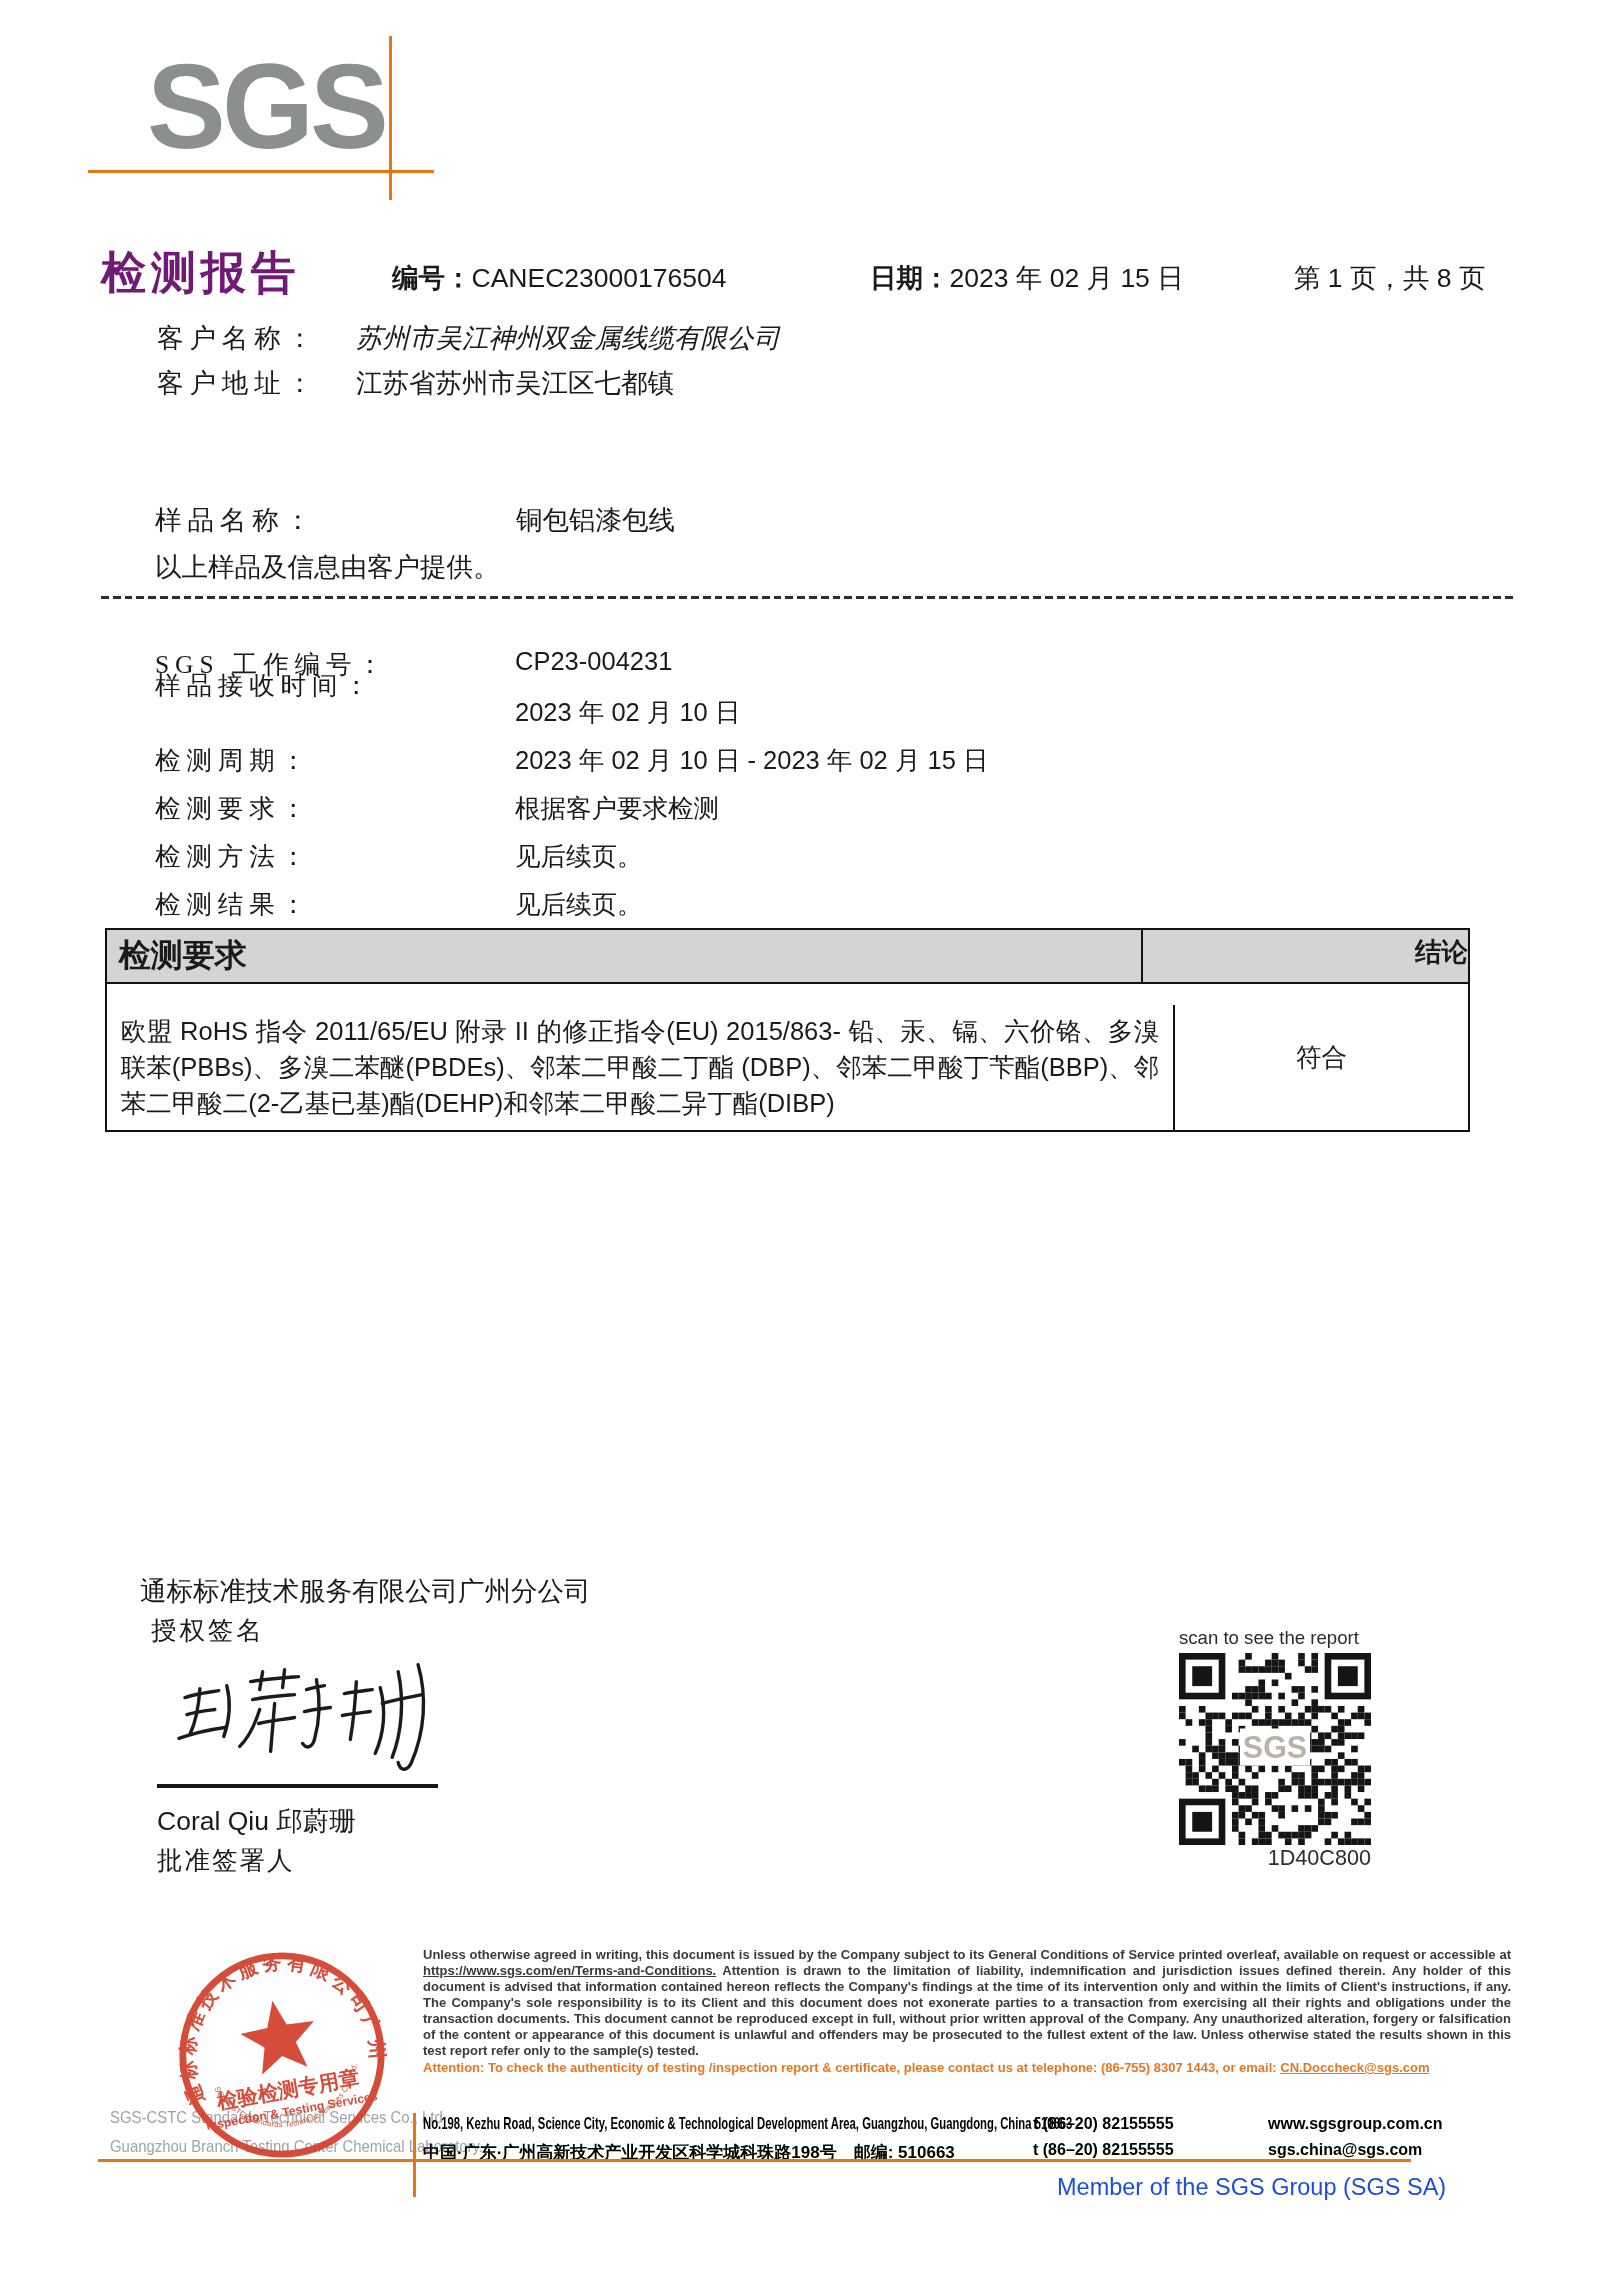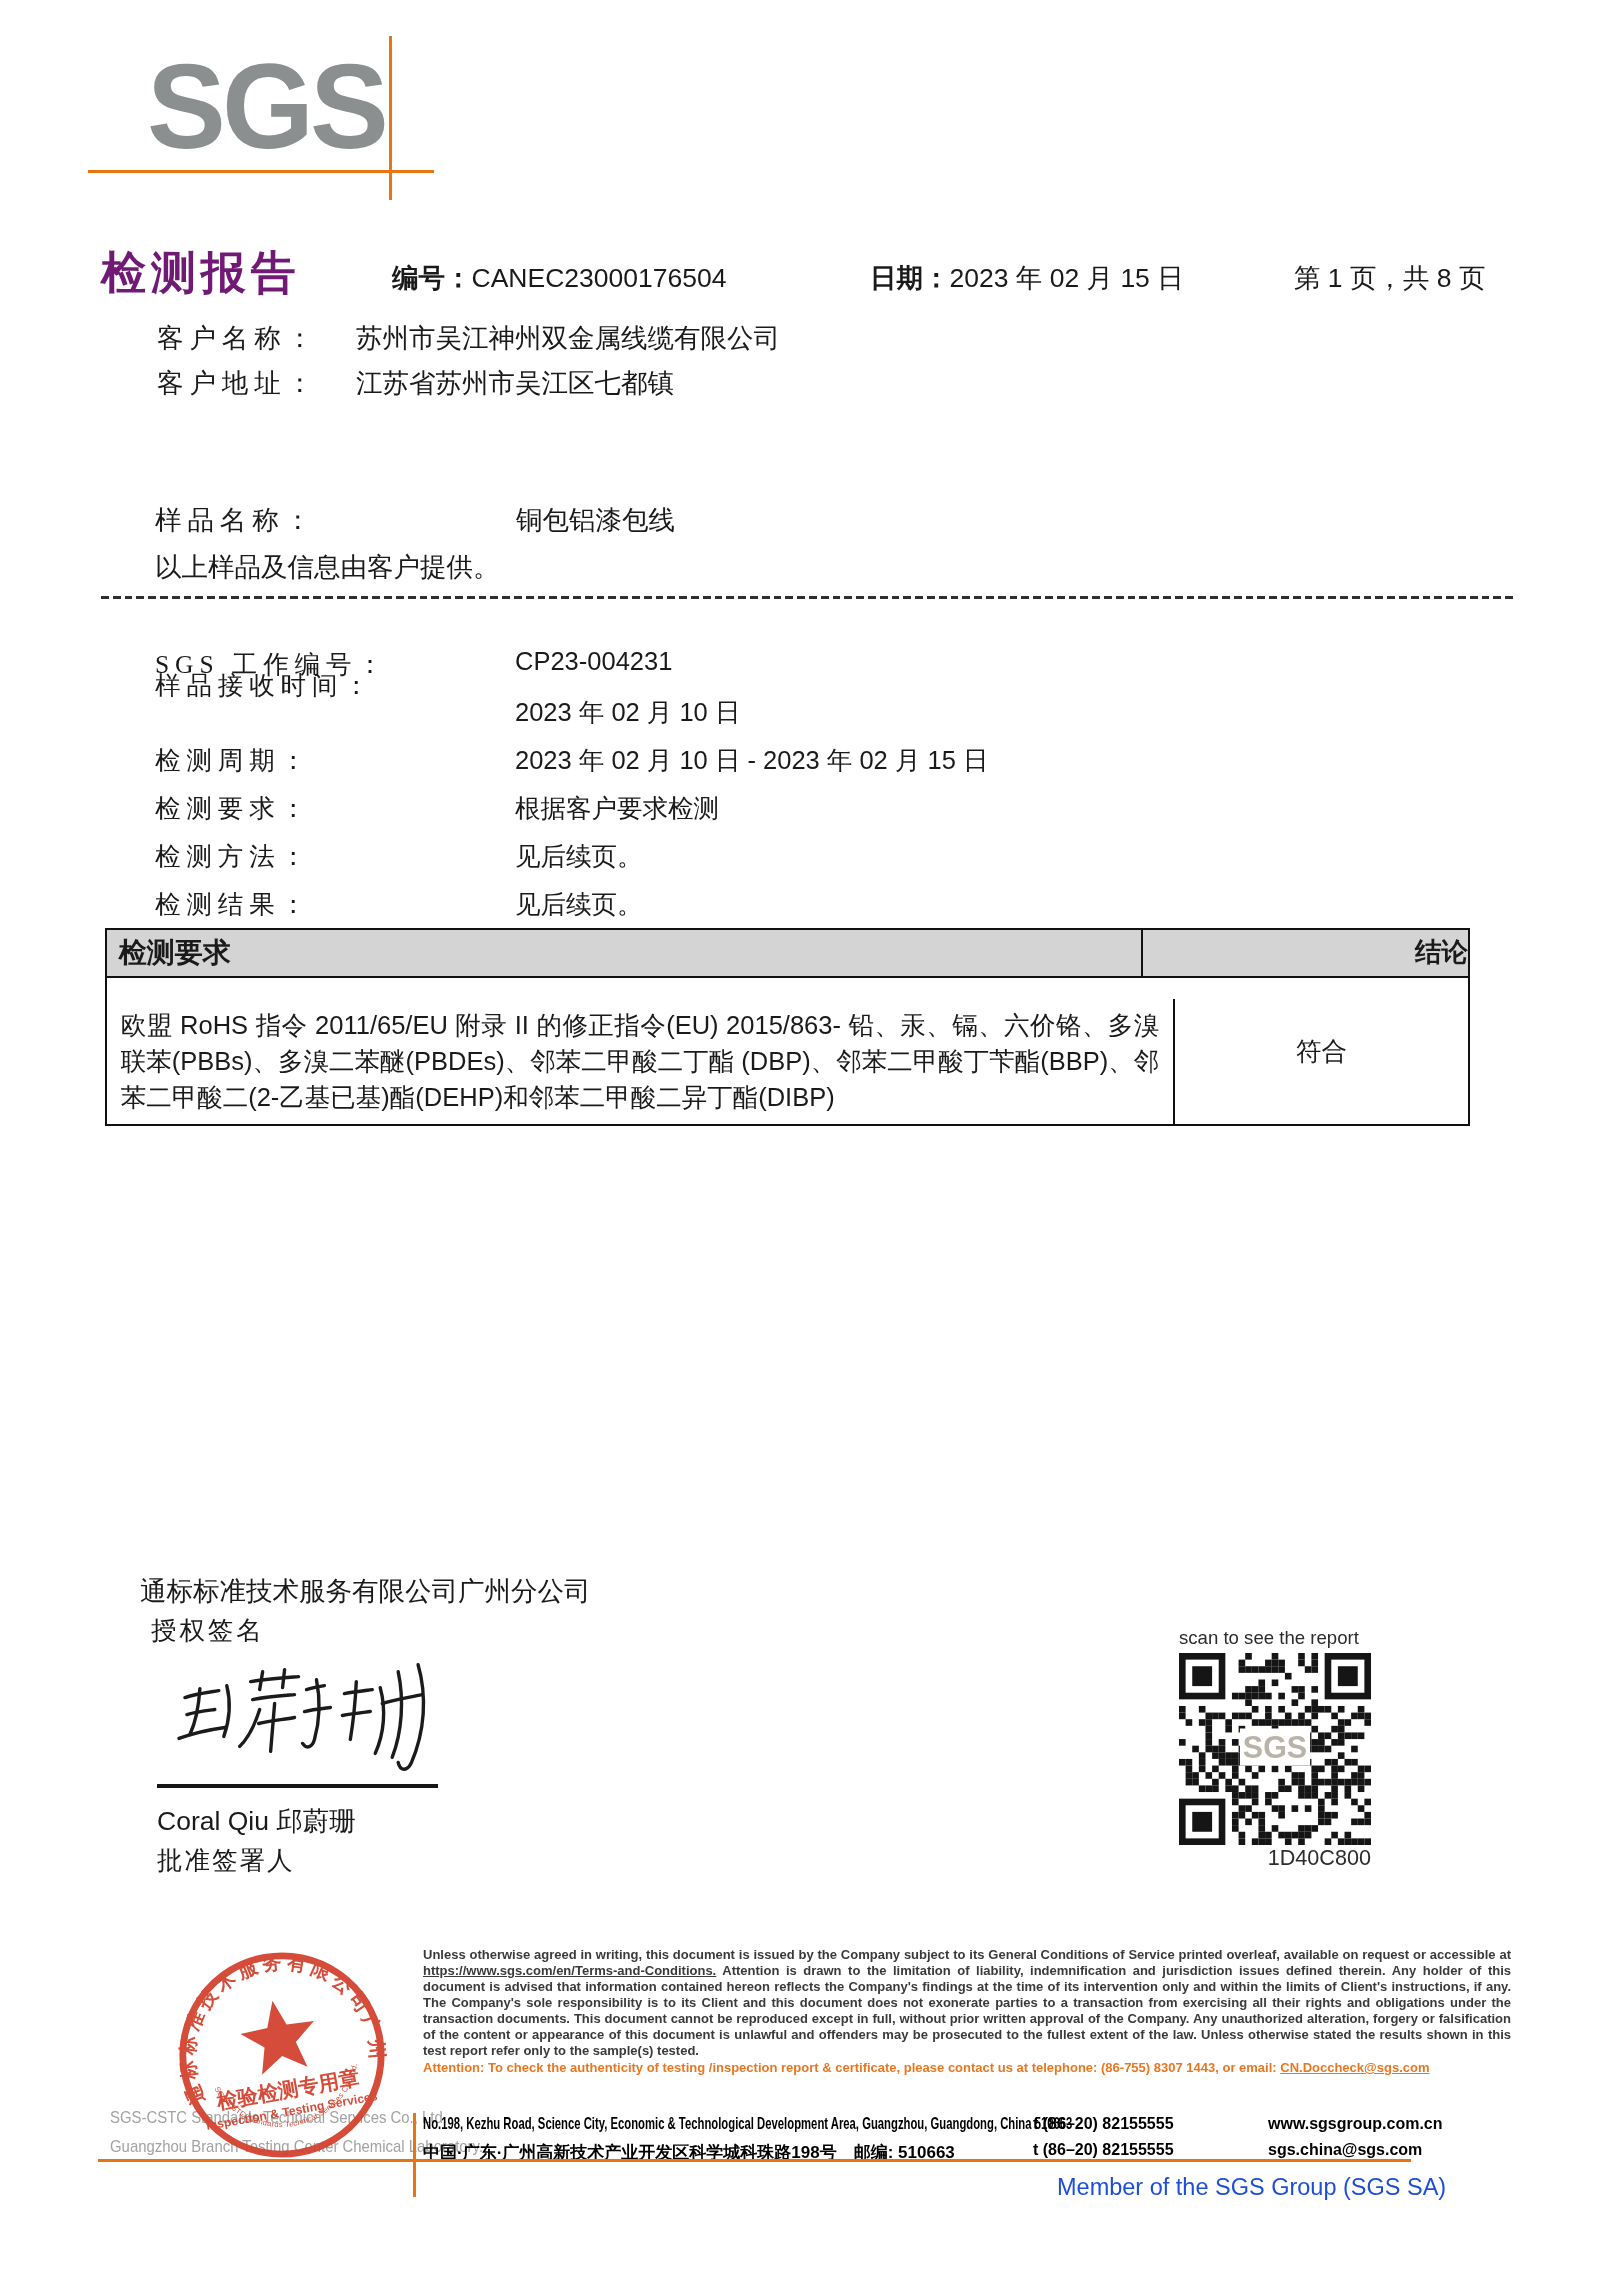--- a/index.html
+++ b/index.html
@@ -25,21 +25,21 @@
   .abs { position:absolute; white-space:nowrap; }
   .serif { font-family:"Liberation Serif","DejaVu Serif",serif; }
   .lbl-sp { letter-spacing:5.9px; }
 
   .dashed-line { position:absolute; left:101px; top:596px; width:1416px; height:2.9px;
                  background:repeating-linear-gradient(to right,#2e2e2e 0 7.8px,transparent 7.8px 11.8px); }
 
   
   .rtable { position:absolute; left:105px; top:928px; width:1365px; border:2px solid #111; }
   .rtable .hdr { display:flex; background:#d4d4d4; border-bottom:2px solid #111; }
-  .rtable .hdr .c1 { width:1036px; padding:3.9px 11.8px; font-weight:bold; font-size:28px; border-right:2px solid #111; }
+  .rtable .hdr .c1 { width:1036px; padding:3.9px 11.8px; font-weight:bold; font-size:32px; border-right:2px solid #111; }
   .rtable .hdr .c2 { flex:1; padding:3.9px 0; font-weight:bold; font-size:26.5px; text-align:right; }
   .rtable .bod { display:flex; }
   .rtable .bod .c1 { width:1068px; padding:7.8px 13.7px 9.8px 13.7px; font-size:25.5px; line-height:36px;
                      text-align:justify; border-right:2px solid #111;margin-top:21px; }
   .rtable .bod .c2 { flex:1; display:flex; align-items:center; justify-content:center; font-size:25.5px; }
 
   
   .sig-line { position:absolute; left:157px; top:1784px; width:281px; height:3.9px; background:#161616; }
   .sig-svg { position:absolute; left:167px; top:1659px; }
 
@@ -75,21 +75,21 @@
   <div class="logo-sgs">SGS</div>
   <div class="logo-hline"></div>
   <div class="logo-vline"></div>
 
   <div class="report-title">检测报告</div>
   <div class="meta meta-no"><b>编号：</b><span>CANEC23000176504</span></div>
   <div class="meta meta-date"><b>日期：</b><span>2023 年 02 月 15 日</span></div>
   <div class="meta meta-page">第 1 页，共 8 页</div>
 
   <div class="abs serif lbl-sp" style="left:157px;top:320px;font-size:26.5px;">客户名称：</div>
-  <div class="abs serif" style="left:356px;top:320px;font-size:26.5px;">苏州市吴江神州双金属线缆有限公司</div>
+  <div class="abs serif" style="left:356px;top:320px;font-size:26.5px;font-style:italic;">苏州市吴江神州双金属线缆有限公司</div>
   <div class="abs serif lbl-sp" style="left:157px;top:365px;font-size:26.5px;">客户地址：</div>
   <div class="abs serif" style="left:356px;top:365px;font-size:26.5px;">江苏省苏州市吴江区七都镇</div>
 
   <div class="abs serif lbl-sp" style="left:155px;top:502px;font-size:26.5px;">样品名称：</div>
   <div class="abs serif" style="left:516px;top:502px;font-size:26.5px;">铜包铝漆包线</div>
   <div class="abs serif" style="left:155px;top:549px;font-size:26.5px;">以上样品及信息由客户提供。</div>
 
   <div class="dashed-line"></div>
 
   <div class="abs serif lbl-sp" style="left:155px;top:647px;font-size:25.5px;">SGS 工作编号：</div>

